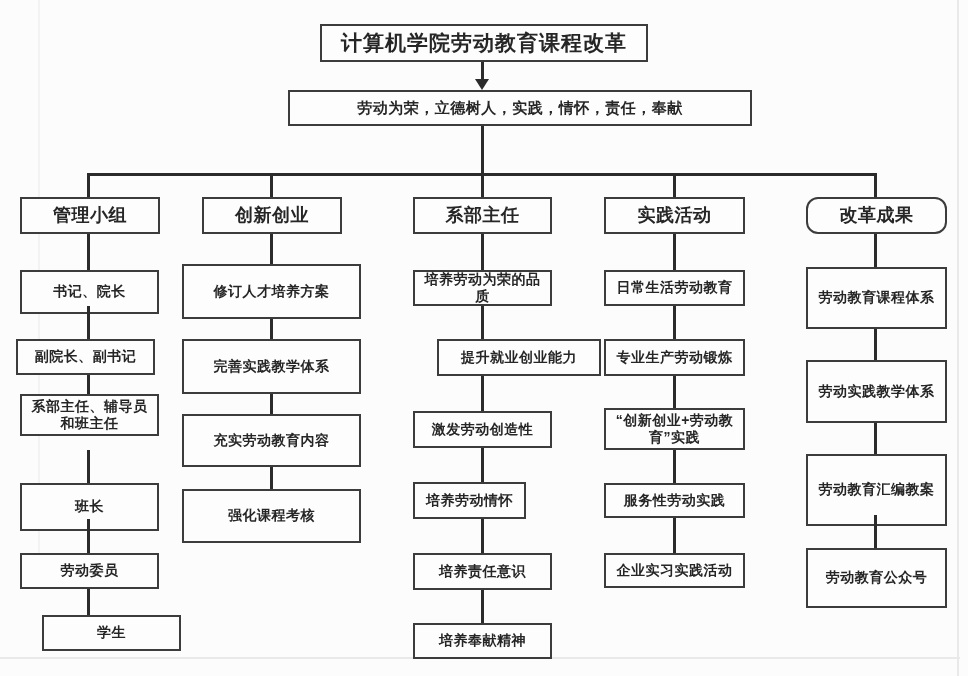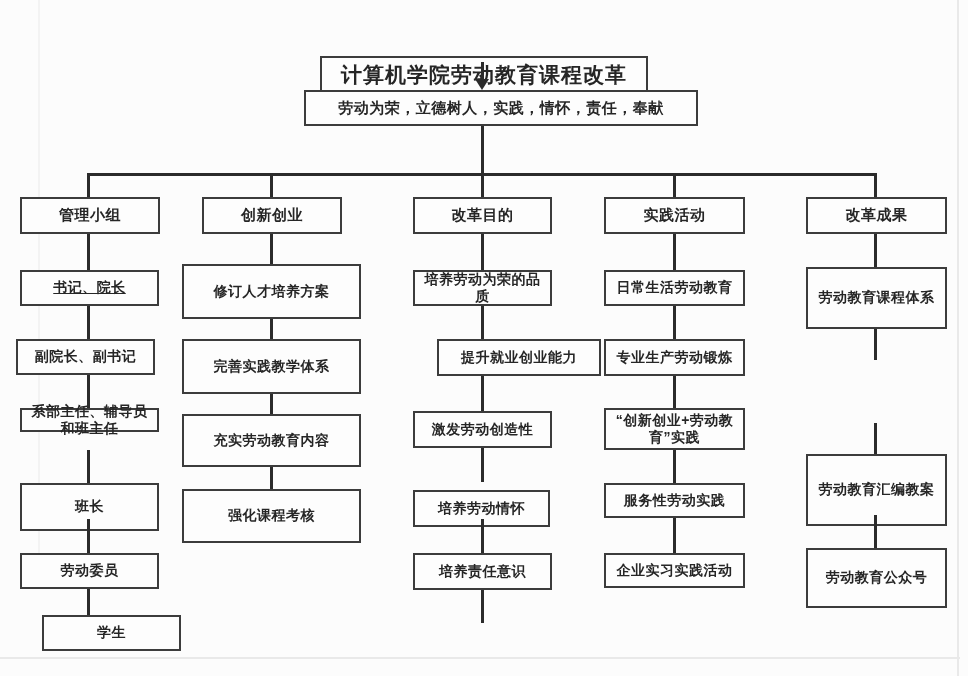--- a/index.html
+++ b/index.html
@@ -27,28 +27,27 @@
     font-weight:600;
     line-height:1.25;
     padding:2px 4px;
     letter-spacing:0.5px;
   }
   .root{
     font-size:21px;
     font-weight:700;
     letter-spacing:1px;
     border-width:2.5px;
-    margin-top:32px;
   }
   .motto{
     font-size:15px;
     letter-spacing:0.5px;
   }
   .header{
-    font-size:15px;
+    font-size:18px;
   }
   .vline,.hline{
     position:absolute;
     background:#2b2b2b;
   }
   .vline{width:3px;}
   .hline{height:3px;}
   .arrowhead{
     position:absolute;
     width:0;height:0;
@@ -72,42 +71,42 @@
 
   <div class="faint" style="left:38px;top:0;width:2px;height:580px;"></div>
   <div class="page-edge" style="left:957px;top:0;width:2px;height:676px;"></div>
   <div class="page-edge" style="left:0;top:657px;width:960px;height:2px;"></div>
 
   <div class="node root" style="left:320px;top:24px;width:328px;height:38px;">计算机学院劳动教育课程改革</div>
 
   <div class="vline" style="left:481px;top:62px;height:19px;"></div>
   <div class="arrowhead" style="left:475px;top:79px;"></div>
 
-  <div class="node motto" style="left:288px;top:90px;width:394px;height:36px;margin-left:16px;">劳动为荣，立德树人，实践，情怀，责任，奉献</div>
+  <div class="node motto" style="left:288px;top:90px;width:464px;height:36px;">劳动为荣，立德树人，实践，情怀，责任，奉献</div>
 
   <div class="vline" style="left:481px;top:126px;height:49px;"></div>
   <div class="hline" style="left:87px;top:173px;width:790px;"></div>
   <div class="vline" style="left:87px;top:175px;height:22px;"></div>
   <div class="vline" style="left:270px;top:175px;height:22px;"></div>
   <div class="vline" style="left:481px;top:175px;height:22px;"></div>
   <div class="vline" style="left:673px;top:175px;height:22px;"></div>
   <div class="vline" style="left:874px;top:175px;height:22px;"></div>
 
   <div class="node header" style="left:20px;top:197px;width:140px;height:37px;">管理小组</div>
   <div class="node header" style="left:202px;top:197px;width:140px;height:37px;">创新创业</div>
-  <div class="node header" style="left:413px;top:197px;width:139px;height:37px;">改革目的</div>
+  <div class="node header" style="left:413px;top:197px;width:139px;height:37px;">系部主任</div>
   <div class="node header" style="left:604px;top:197px;width:141px;height:37px;">实践活动</div>
-  <div class="node header" style="left:806px;top:197px;width:141px;height:37px;">改革成果</div>
+  <div class="node header" style="left:806px;top:197px;width:141px;height:37px;border-radius:12px;">改革成果</div>
 
   <div class="vline" style="left:87px;top:234px;height:36px;"></div>
-  <div class="node" style="left:20px;top:270px;width:139px;height:36px;text-decoration:underline;">书记、院长</div>
+  <div class="node" style="left:20px;top:270px;width:139px;height:44px;">书记、院长</div>
   <div class="vline" style="left:87px;top:306px;height:33px;"></div>
   <div class="node" style="left:16px;top:339px;width:139px;height:36px;">副院长、副书记</div>
   <div class="vline" style="left:87px;top:375px;height:33px;"></div>
-  <div class="node" style="left:20px;top:408px;width:139px;height:24px;">系部主任、辅导员和班主任</div>
+  <div class="node" style="left:20px;top:394px;width:139px;height:42px;">系部主任、辅导员和班主任</div>
   <div class="vline" style="left:87px;top:450px;height:33px;"></div>
   <div class="node" style="left:20px;top:483px;width:139px;height:48px;">班长</div>
   <div class="vline" style="left:87px;top:519px;height:34px;"></div>
   <div class="node" style="left:20px;top:553px;width:139px;height:36px;">劳动委员</div>
   <div class="vline" style="left:87px;top:589px;height:26px;"></div>
   <div class="node" style="left:20px;top:615px;width:139px;height:36px;margin-left:22px;">学生</div>
 
   <div class="vline" style="left:270px;top:234px;height:30px;"></div>
   <div class="node" style="left:182px;top:264px;width:179px;height:55px;">修订人才培养方案</div>
   <div class="vline" style="left:270px;top:319px;height:20px;"></div>
@@ -117,37 +116,39 @@
   <div class="vline" style="left:270px;top:467px;height:22px;"></div>
   <div class="node" style="left:182px;top:489px;width:179px;height:54px;">强化课程考核</div>
 
   <div class="vline" style="left:481px;top:234px;height:36px;"></div>
   <div class="node" style="left:413px;top:270px;width:139px;height:36px;">培养劳动为荣的品质</div>
   <div class="vline" style="left:481px;top:306px;height:33px;"></div>
   <div class="node" style="left:413px;top:339px;width:164px;height:37px;margin-left:24px;">提升就业创业能力</div>
   <div class="vline" style="left:481px;top:376px;height:35px;"></div>
   <div class="node" style="left:413px;top:411px;width:139px;height:37px;">激发劳动创造性</div>
   <div class="vline" style="left:481px;top:448px;height:34px;"></div>
-  <div class="node" style="left:413px;top:482px;width:137px;height:37px;margin-top:8px;">培养劳动情怀</div>
+  <div class="node" style="left:413px;top:482px;width:113px;height:37px;">培养劳动情怀</div>
   <div class="vline" style="left:481px;top:519px;height:34px;"></div>
   <div class="node" style="left:413px;top:553px;width:139px;height:37px;">培养责任意识</div>
   <div class="vline" style="left:481px;top:590px;height:33px;"></div>
+  <div class="node" style="left:413px;top:623px;width:139px;height:36px;">培养奉献精神</div>
 
   <div class="vline" style="left:673px;top:234px;height:36px;"></div>
   <div class="node" style="left:604px;top:270px;width:141px;height:36px;">日常生活劳动教育</div>
   <div class="vline" style="left:673px;top:306px;height:33px;"></div>
   <div class="node" style="left:604px;top:339px;width:141px;height:37px;">专业生产劳动锻炼</div>
   <div class="vline" style="left:673px;top:376px;height:32px;"></div>
   <div class="node" style="left:604px;top:408px;width:141px;height:42px;">“创新创业+劳动教育”实践</div>
   <div class="vline" style="left:673px;top:450px;height:33px;"></div>
   <div class="node" style="left:604px;top:483px;width:141px;height:35px;">服务性劳动实践</div>
   <div class="vline" style="left:673px;top:518px;height:35px;"></div>
   <div class="node" style="left:604px;top:553px;width:141px;height:35px;">企业实习实践活动</div>
 
   <div class="vline" style="left:874px;top:234px;height:33px;"></div>
   <div class="node" style="left:806px;top:267px;width:141px;height:62px;">劳动教育课程体系</div>
   <div class="vline" style="left:874px;top:329px;height:31px;"></div>
+  <div class="node" style="left:806px;top:360px;width:141px;height:63px;">劳动实践教学体系</div>
   <div class="vline" style="left:874px;top:423px;height:31px;"></div>
   <div class="node" style="left:806px;top:454px;width:141px;height:72px;">劳动教育汇编教案</div>
   <div class="vline" style="left:874px;top:515px;height:33px;"></div>
   <div class="node" style="left:806px;top:548px;width:141px;height:60px;">劳动教育公众号</div>
 
 </div>
 
 </body></html>

